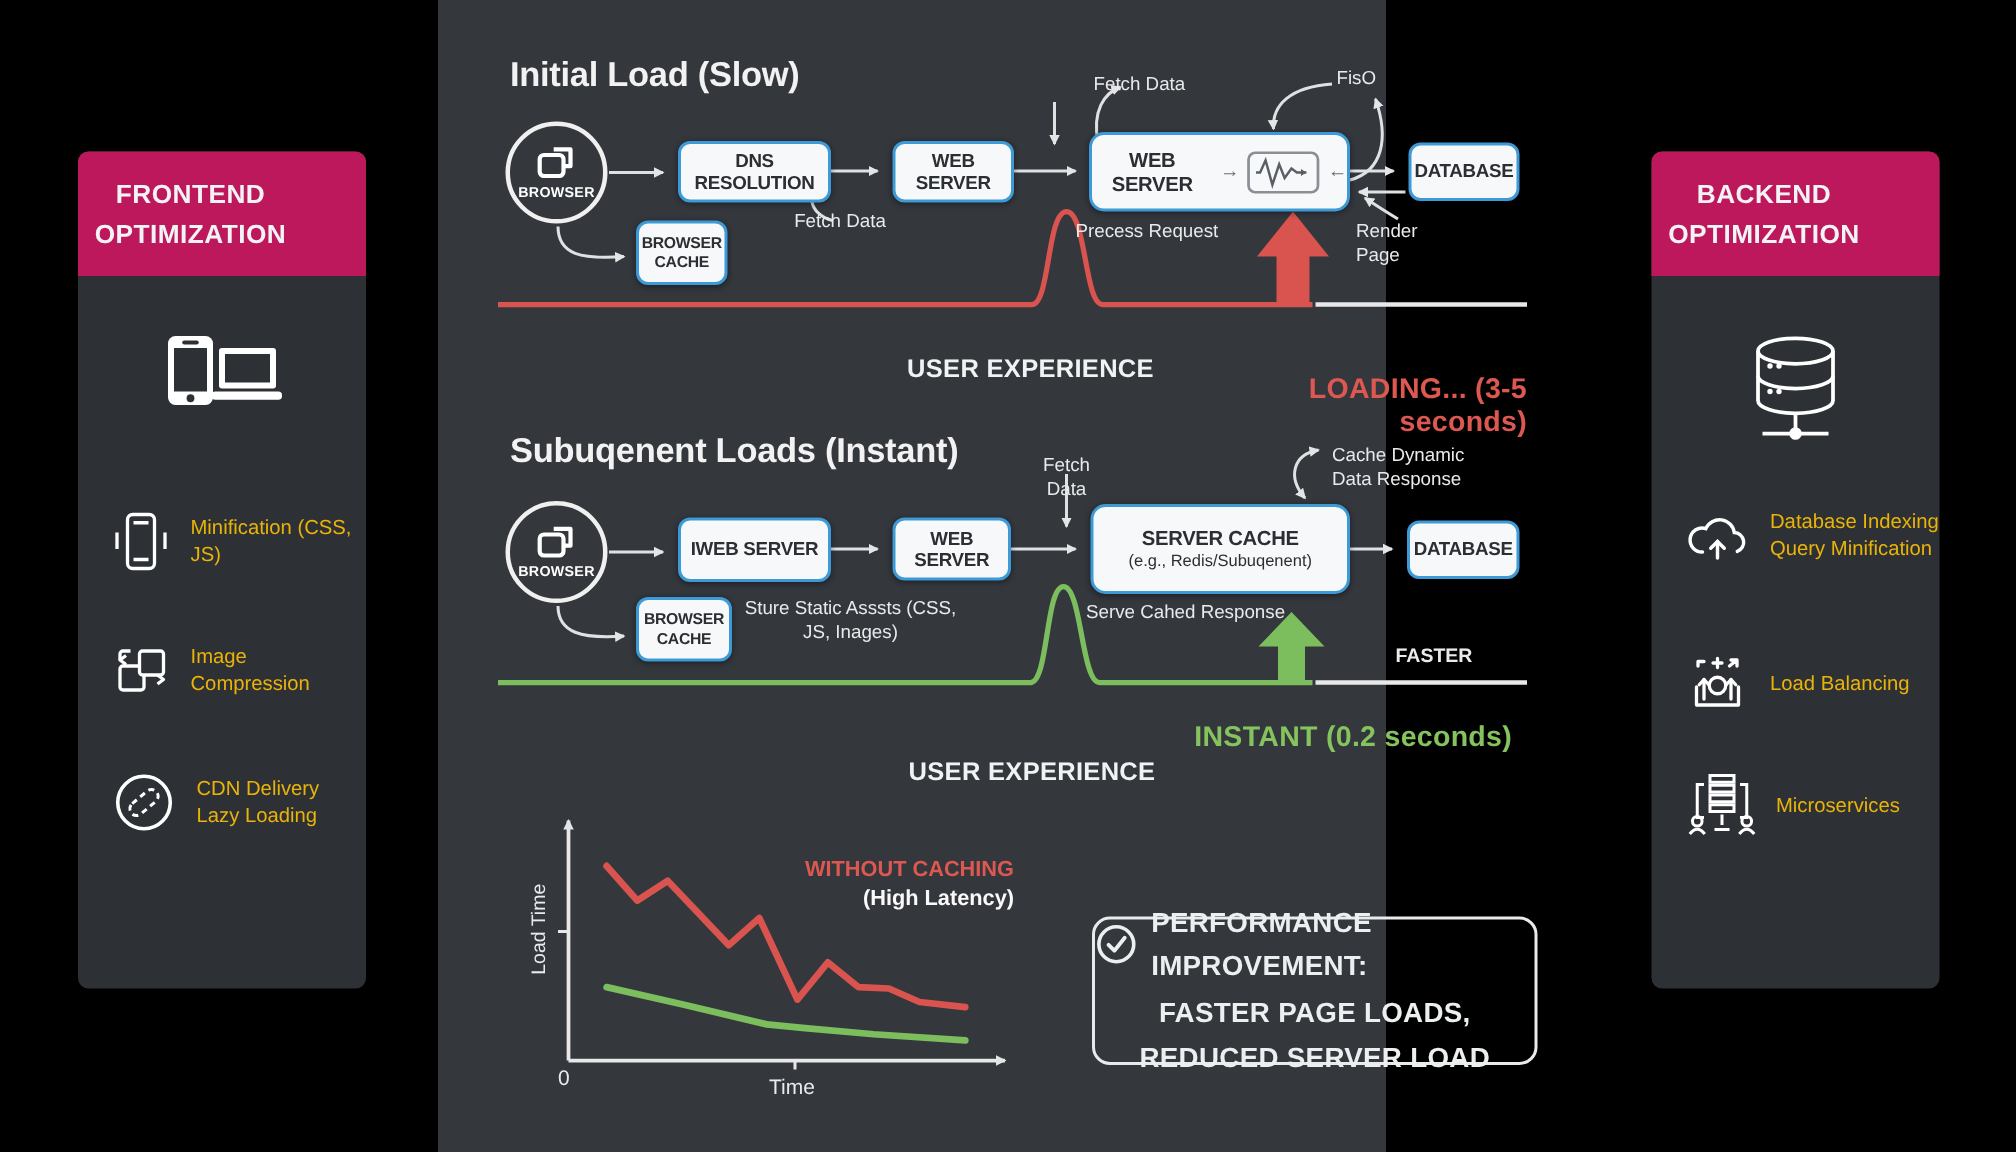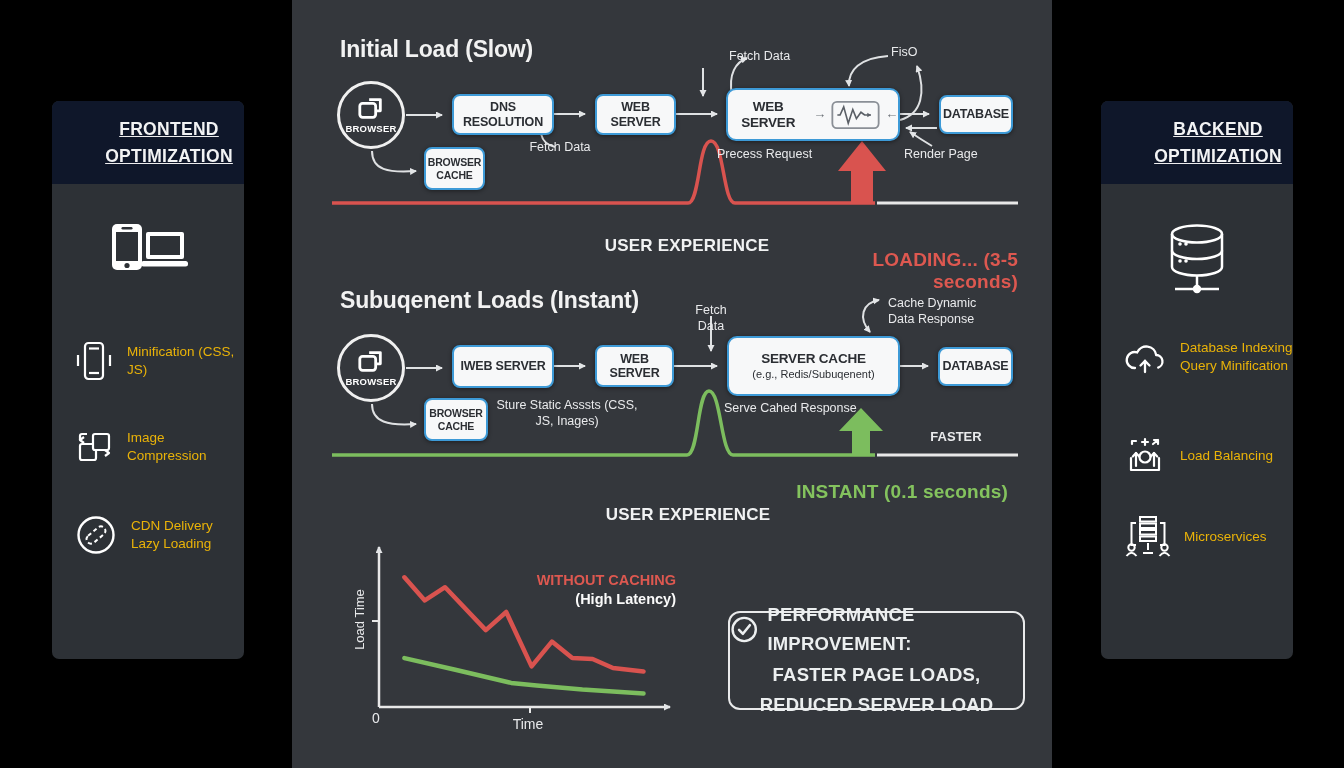--- a/index.html
+++ b/index.html
@@ -2,27 +2,27 @@
 <html><head>
 <meta charset="utf-8">
 <style>
   * { box-sizing: border-box; margin: 0; padding: 0; }
   html,body { width:1344px; height:768px; }
   body {
     background:#000;
     font-family:"Liberation Sans", sans-serif;
     position:relative; overflow:hidden; color:#ededee;
   }
-  .panel { position:absolute; left:292px; top:0; width:760px; height:768px; background:#34373c; }
+  .panel { position:absolute; left:292px; top:0; width:632px; height:768px; background:#34373c; }
   #flow-svg { position:absolute; left:0; top:0; width:760px; height:768px; }
 
   
   .sidebar { position:absolute; top:101px; width:192px; height:558px; background:#2d3136; border-radius:7px; box-shadow:0 0 12px rgba(0,0,0,.6); }
   .sidebar.left { left:52px; } .sidebar.right { left:1101px; }
-  .sidebar-header { height:83px; background:#0f172a; border-radius:7px 7px 0 0; display:flex; align-items:center; justify-content:flex-end;text-decoration:underline; }
+  .sidebar-header { height:83px; background:#be185d; border-radius:7px 7px 0 0; display:flex; align-items:center; justify-content:flex-start; }
   .sidebar-title { width:150px; text-align:center; font-size:17.5px; font-weight:bold; letter-spacing:.3px; line-height:1.5; color:#f2f3f4; }
   .hero-icon { position:absolute; left:0; width:192px; top:115px; display:flex; justify-content:center; }
   .side-item { position:absolute; left:22px; display:flex; align-items:center; gap:13px; }
   .side-item .lbl { width:112px; font-size:13.5px; font-weight:500; line-height:1.35; color:#eab308; }
 
   
   .flow-title { position:absolute; font-size:23px; font-weight:600; color:#f2f2f2; letter-spacing:-.2px; }
   .small-lbl { position:absolute; font-size:12.5px; font-weight:500; color:#e9eaec; line-height:1.25; }
   .ux { position:absolute; width:200px; text-align:center; font-size:17px; font-weight:bold; color:#f1f2f3; letter-spacing:.2px; }
   .big-status { position:absolute; width:226px; text-align:right; font-size:19px; font-weight:bold; letter-spacing:.2px; }
@@ -173,21 +173,21 @@
   </div>
 
   <div class="node" style="left:646px; top:347px; width:75px; height:39px;">DATABASE</div>
   <div class="node" style="left:132px; top:398px; width:64px; height:43px; font-size:10.5px;">BROWSER CACHE</div>
 
   <div class="small-lbl" style="left:200px; top:398px; width:150px; text-align:center;">Sture Static Asssts (CSS, JS, Inages)</div>
   <div class="small-lbl" style="left:389px; top:303px; width:60px; text-align:center;">Fetch Data</div>
   <div class="small-lbl" style="left:596px; top:296px; width:114px;">Cache Dynamic Data Response</div>
   <div class="small-lbl" style="left:432px; top:401px; width:140px;">Serve Cahed Response</div>
   <div class="small-lbl" style="left:619px; top:429px; width:90px; text-align:center; font-weight:bold; font-size:13px;">FASTER</div>
-  <div class="big-status green-t" style="left:490px; top:481px;">INSTANT (0.1 seconds)</div>
+  <div class="big-status green-t" style="left:490px; top:481px;">INSTANT (0.2 seconds)</div>
   <div class="ux" style="left:296px; top:505px;">USER EXPERIENCE</div>
 
   <div class="rot-ylabel">Load Time</div>
   <div class="small-lbl" style="left:80px; top:710px; font-size:14px;">0</div>
   <div class="small-lbl" style="left:196px; top:716px; width:80px; text-align:center; font-size:14px;">Time</div>
   <div class="legend-1">WITHOUT CACHING</div>
   <div class="legend-2">(High Latency)</div>
 
   <div class="perf-box">
     <div class="perf-row">

